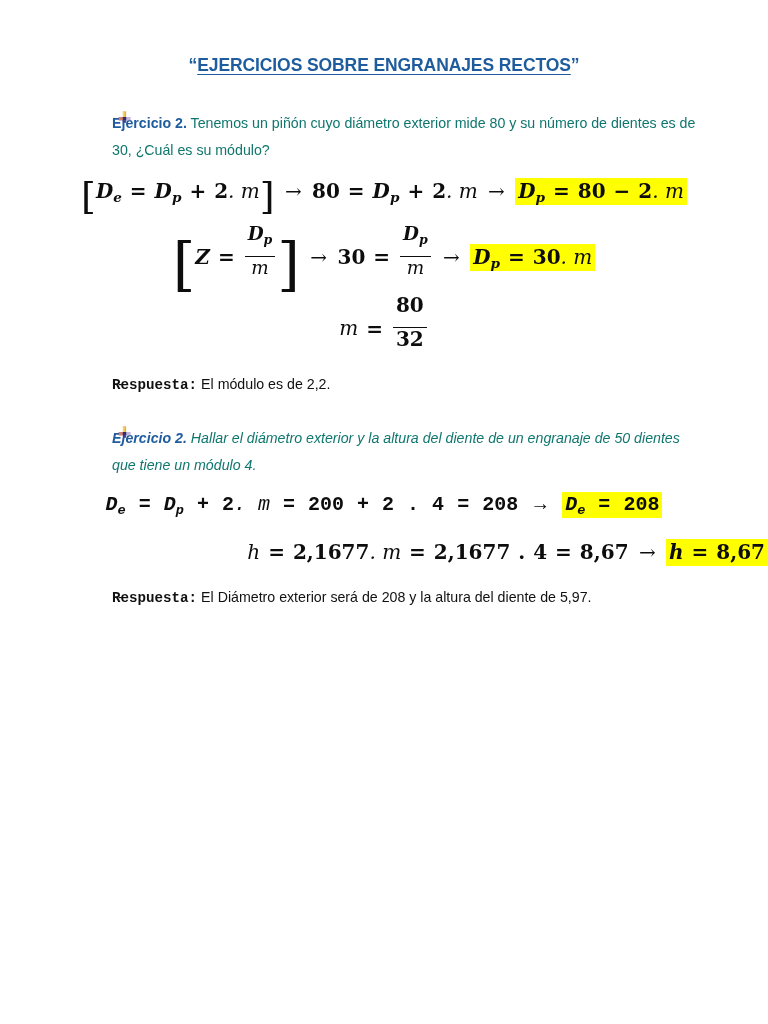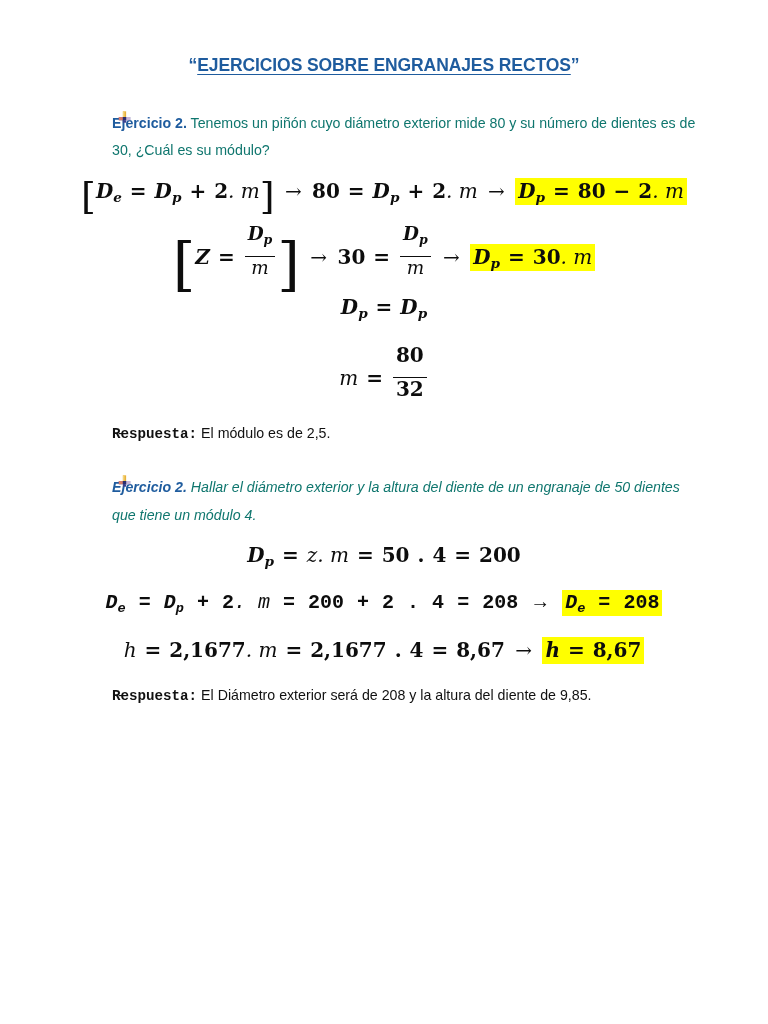--- a/index.html
+++ b/index.html
@@ -188,66 +188,60 @@
   <div class="math-block" style="margin-top:12px;">
 
     <div class="eq" style="margin-bottom:19px;">
       <span class="brk">[</span><span class="var">D</span><sub>e</sub><span class="op"> = </span><span class="var">D</span><sub>p</sub><span class="op"> + </span>2<span class="varlight">. m</span><span class="brk">]</span><span class="arrow"> → </span>80<span class="op"> = </span><span class="var">D</span><sub>p</sub><span class="op"> + </span>2<span class="varlight">. m</span><span class="arrow"> → </span><span class="hl"><span class="var">D</span><sub>p</sub><span class="op"> = </span>80<span class="op"> − </span>2<span class="varlight">. m</span></span>
     </div>
 
     <div class="eq" style="margin-bottom:18px;">
       <span class="brk" style="font-size:2.9em;vertical-align:-0.34em;">[</span><span class="var">Z</span><span class="op"> = </span><span class="frac small"><span class="num"><span class="var">D</span><sub>p</sub></span><span class="den"><span class="varlight">m</span></span></span><span class="brk" style="font-size:2.9em;vertical-align:-0.34em;">]</span><span class="arrow"> → </span>30<span class="op"> = </span><span class="frac small"><span class="num"><span class="var">D</span><sub>p</sub></span><span class="den"><span class="varlight">m</span></span></span><span class="arrow"> → </span><span class="hl"><span class="var">D</span><sub>p</sub><span class="op"> = </span>30<span class="varlight">. m</span></span>
     </div>
 
-    <div class="eq" style="margin-bottom:24px;">
-      <span class="var">D</span><sub>p</sub><span class="op"> = </span><span class="var">D</span><sub>p</sub>
-    </div>
 
 
 
 
     <div class="eq" style="margin-bottom:16px;">
       <span class="varlight">m</span><span class="op"> = </span><span class="frac"><span class="num">80</span><span class="den">32</span></span>
     </div>
 
   </div>
 
   <div class="answer" style="margin-top:20px;">
     <span class="dash">-</span>
-    <span class="ans-label">Respuesta:</span><span> El módulo es de 2,5.</span>
+    <span class="ans-label">Respuesta:</span><span> El módulo es de 2,2.</span>
   </div>
 
   <div class="exercise ex2" style="margin-top:26px;">
     <svg class="bullet-icon" viewBox="0 0 16 16" aria-hidden="true">
       <rect x="6" y="1" width="4" height="7" fill="#E8B23A"></rect>
       <rect x="6" y="1" width="2" height="7" fill="#F3D37A"></rect>
       <rect x="1" y="8" width="14" height="4" fill="#3A3F8F"></rect>
       <rect x="1" y="8" width="5" height="4" fill="#D77B6A"></rect>
       <rect x="10" y="8" width="5" height="4" fill="#C8B7D8"></rect>
       <rect x="6" y="8" width="4" height="4" fill="#2B2F6E"></rect>
       <rect x="6" y="12" width="4" height="3" fill="#3A3F8F"></rect>
     </svg>
     <p class="ex-text">
       <span class="ex-label">Ejercicio 2.</span><span class="ex-body"> Hallar el diámetro exterior y la altura del diente de un engranaje de 50 dientes que tiene un módulo 4.</span>
     </p>
   </div>
 
   <div class="math-block" style="margin-top:12px;">
 
-    <div class="eq" style="margin-bottom:22px;">
-      <span class="var">D</span><sub>p</sub><span class="op"> = </span><span class="varlight">z</span><span class="varlight">. m</span><span class="op"> = </span>50<span class="op"> . </span>4<span class="op"> = </span>200
-    </div>
 
     <div class="eq" style="margin-bottom:22px;font-family:Liberation Mono, monospace;">
       <span class="var">D</span><sub>e</sub><span class="op"> = </span><span class="var">D</span><sub>p</sub><span class="op"> + </span>2<span class="varlight">. m</span><span class="op"> = </span>200<span class="op"> + </span>2<span class="op"> . </span>4<span class="op"> = </span>208<span class="arrow"> → </span><span class="hl"><span class="var">D</span><sub>e</sub><span class="op"> = </span>208</span>
     </div>
 
-    <div class="eq" style="margin-bottom:0;">
+    <div class="eq" style="margin-bottom:0;text-align:right;">
       <span class="varlight">h</span><span class="op"> = </span>2,1677<span class="varlight">. m</span><span class="op"> = </span>2,1677<span class="op"> . </span>4<span class="op"> = </span>8,67<span class="arrow"> → </span><span class="hl"><span class="varlight" style="font-weight:bold;">h</span><span class="op"> = </span>8,67</span>
     </div>
   </div>
 
   <div class="answer" style="margin-top:20px;">
     <span class="dash">-</span>
-    <span class="ans-label">Respuesta:</span><span> El Diámetro exterior será de 208 y la altura del diente de 9,85.</span>
+    <span class="ans-label">Respuesta:</span><span> El Diámetro exterior será de 208 y la altura del diente de 5,97.</span>
   </div>
 
 </div>
 
 </body></html>

